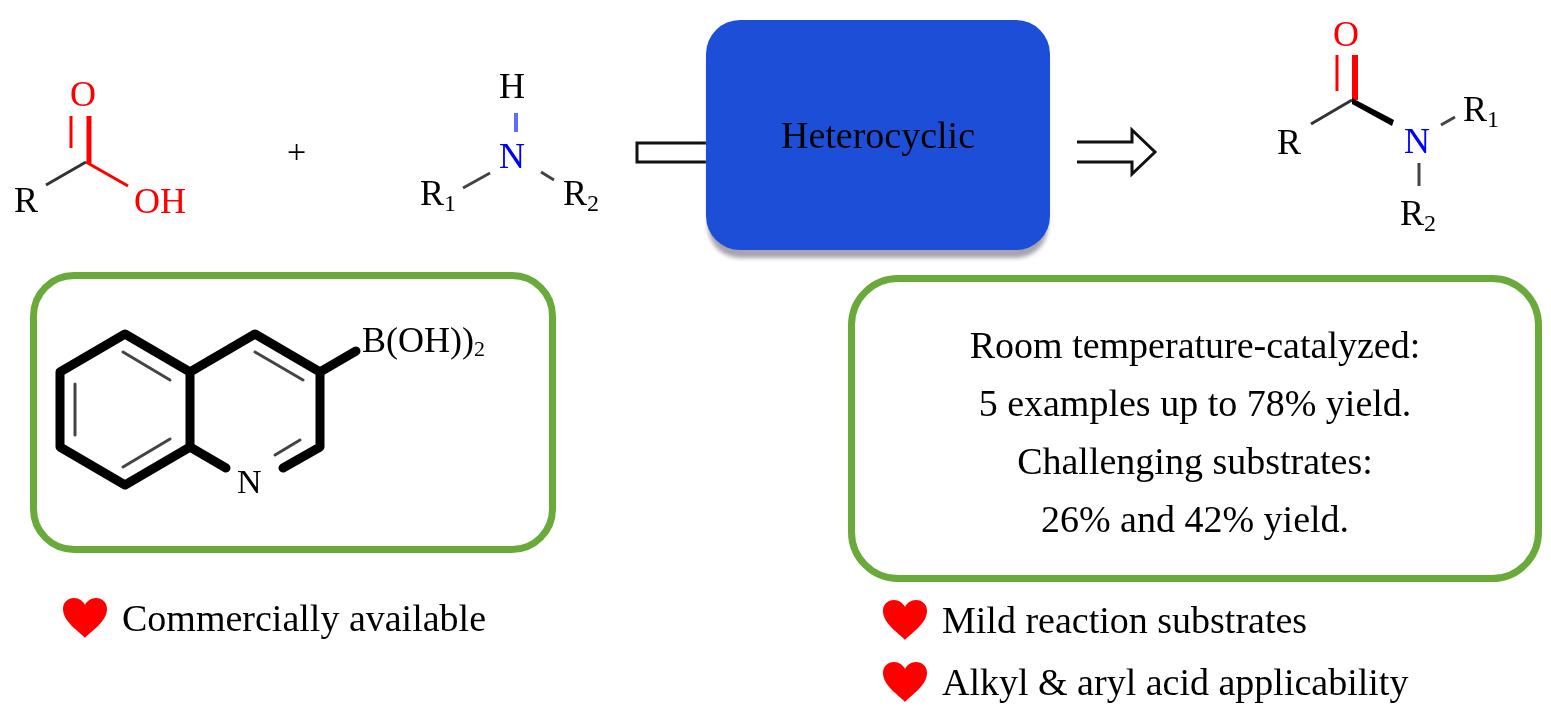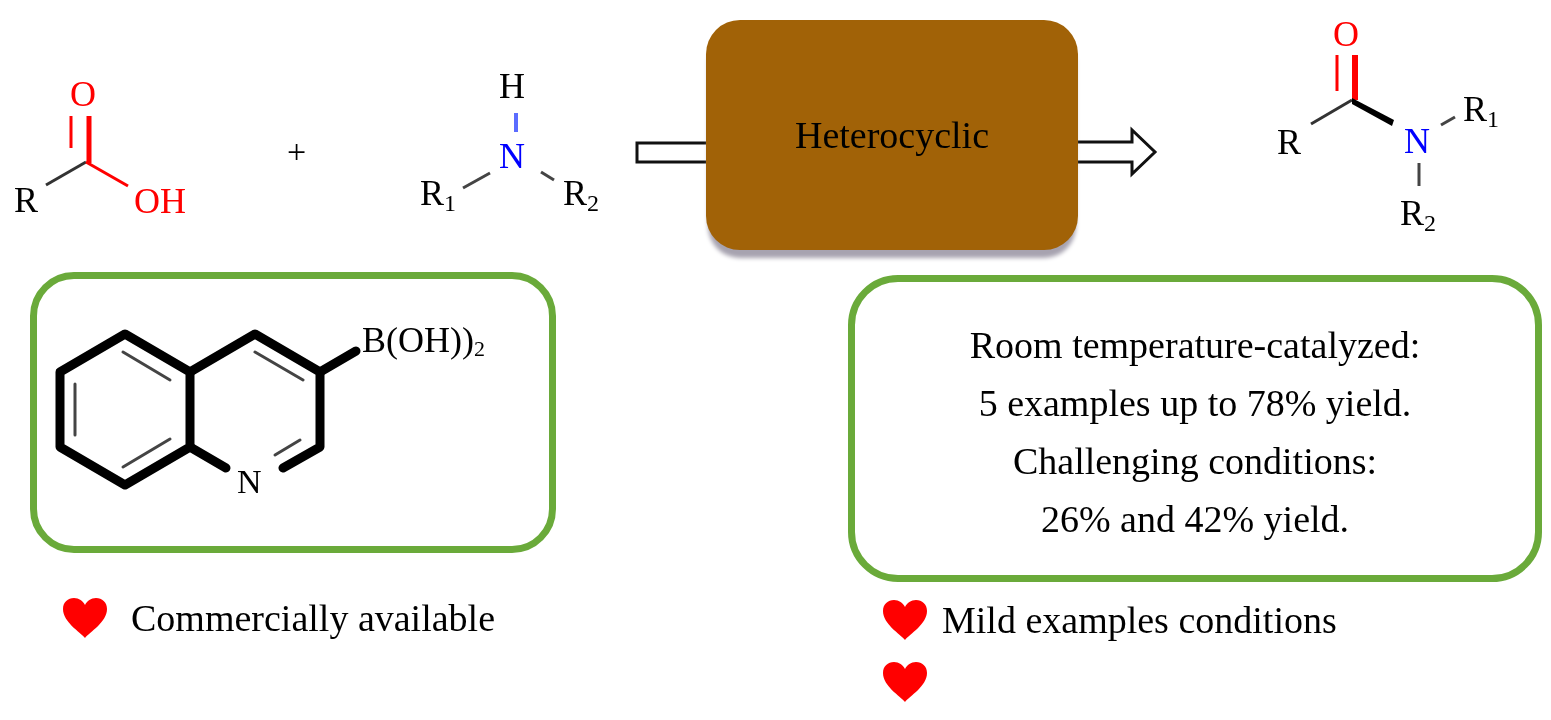--- a/index.html
+++ b/index.html
@@ -2,22 +2,22 @@
 <html><head>
 <meta charset="utf-8">
 <style>
   html, body { margin: 0; padding: 0; background: #ffffff; }
   body { width: 1551px; height: 720px; position: relative; overflow: hidden;
          font-family: "Liberation Serif", "DejaVu Serif", serif; color: #000; }
   .abs { position: absolute; }
   svg.overlay { position: absolute; left: 0; top: 0; width: 1551px; height: 720px; }
   .atom { font-family: "Liberation Serif", "DejaVu Serif", serif; }
   .catalyst-box {
-    left: 706px; top: 20px; width: 372px; height: 230px;
-    background: #a16207; border-radius: 34px;
+    left: 706px; top: 20px; width: 344px; height: 230px;
+    background: #1d4ed8; border-radius: 34px;
     box-shadow: 0 10px 4px -2px #a7a3b0;
     display: flex; align-items: center; justify-content: center; text-align: center;
     font-size: 38px; line-height: 46px;
   }
   .green-frame { border: 7px solid #6aaa3a; border-radius: 44px; box-sizing: border-box; background: transparent; }
   .left-frame { left: 30px; top: 272px; width: 526px; height: 281px; }
   .right-frame { left: 848px; top: 275px; width: 694px; height: 307px; border-radius: 50px;
     display: flex; flex-direction: column; align-items: center; justify-content: center;
     font-size: 38px; line-height: 58px; text-align: center; padding-top: 6px; }
   .feature { display: flex; align-items: center; font-size: 38px; line-height: 44px; white-space: nowrap; }
@@ -91,41 +91,42 @@
   <div>
     <div>Heterocyclic</div>
   </div>
 </div>
 
 <div class="abs green-frame left-frame"></div>
 
 <div class="abs green-frame right-frame">
   <div>Room temperature-catalyzed:</div>
   <div>5 examples up to 78% yield.</div>
-  <div>Challenging conditions:</div>
+  <div>Challenging substrates:</div>
   <div>26% and 42% yield.</div>
 </div>
 
-<div class="abs feature" style="left:60px; top:596px;gap:9px;">
+<div class="abs feature" style="left:60px; top:596px;">
   <span class="heart">
     <svg viewBox="0 0 50 44">
         <path d="M25 42 C20 36 3 26 3 13 C3 6 8 2 14 2 C19 2 23 5 25 9 C27 5 31 2 36 2 C42 2 47 6 47 13 C47 26 30 36 25 42 Z" fill="#ff0000"></path>
       </svg>
   </span>
   <span>Commercially available</span>
 </div>
 
 <div class="abs feature" style="left:880px; top:598px;">
   <span class="heart">
     <svg viewBox="0 0 50 44">
         <path d="M25 42 C20 36 3 26 3 13 C3 6 8 2 14 2 C19 2 23 5 25 9 C27 5 31 2 36 2 C42 2 47 6 47 13 C47 26 30 36 25 42 Z" fill="#ff0000"></path>
       </svg>
   </span>
-  <span>Mild examples conditions</span>
+  <span>Mild reaction substrates</span>
 </div>
 
 <div class="abs feature" style="left:880px; top:660px;">
   <span class="heart">
     <svg viewBox="0 0 50 44">
         <path d="M25 42 C20 36 3 26 3 13 C3 6 8 2 14 2 C19 2 23 5 25 9 C27 5 31 2 36 2 C42 2 47 6 47 13 C47 26 30 36 25 42 Z" fill="#ff0000"></path>
       </svg>
   </span>
+  <span>Alkyl &amp; aryl acid applicability</span>
 </div>
 
 </body></html>

